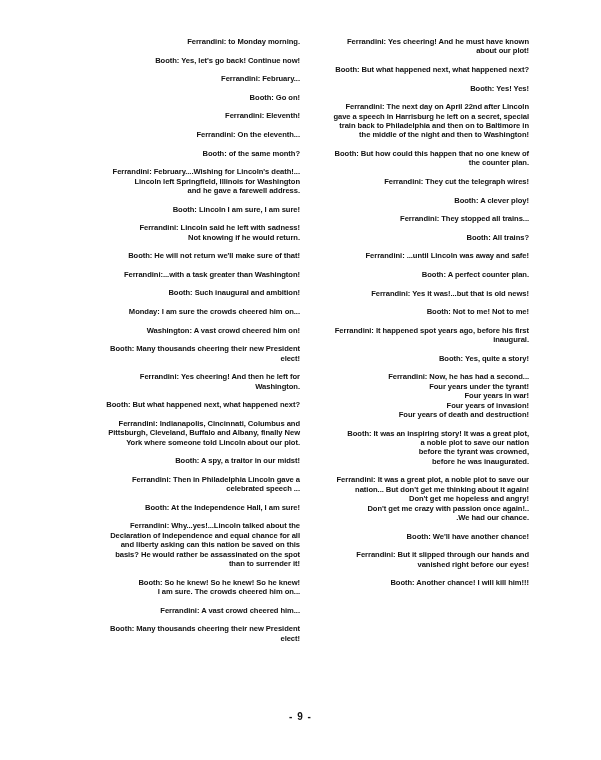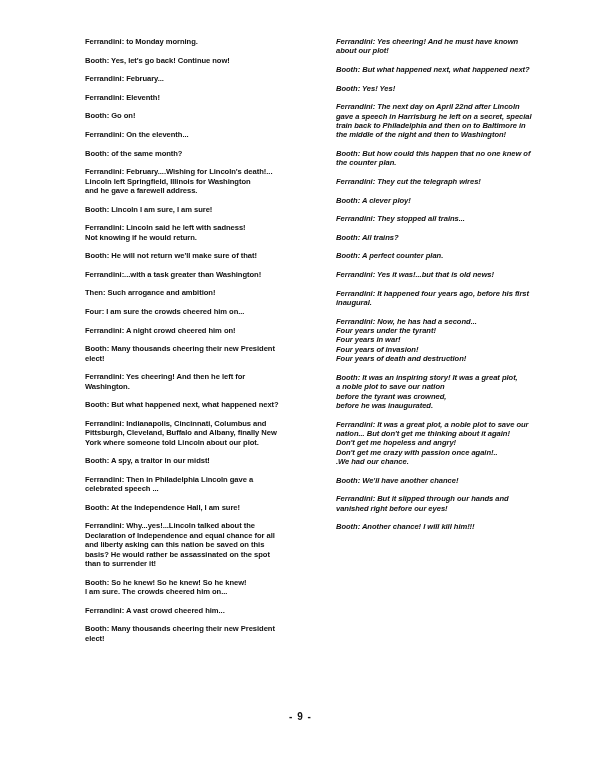--- a/index.html
+++ b/index.html
@@ -1,46 +1,46 @@
 <!DOCTYPE html>
 <html><head>
 <meta charset="utf-8">
 <style>
   html, body { margin: 0; padding: 0; background: #ffffff; }
   body { width: 601px; height: 760px; position: relative; overflow: hidden;
          font-family: "Liberation Sans", sans-serif; color: #111; }
   .col { position: absolute; top: 37px; font-size: 7.6px; line-height: 9.4px; font-weight: bold; letter-spacing: -0.05px; }
   .col.left { left: 85px; width: 215px; }
-  .col.right { left: 336px; width: 215px; font-style: italic; }
-  .para { margin: 0 0 9.2px 0; white-space: pre-line; }
+  .col.right { left: 314px; width: 215px; }
+  .para { margin: 0 0 9.2px 0; white-space: pre-line; text-align: right; }
   .pagenum { position: absolute; top: 711px; left: 0; width: 601px; text-align: center;
              font-size: 10px; font-weight: bold; letter-spacing: 1px; }
 </style>
 </head>
 <body>
 
 <div class="col left" id="leftcol">
     <p class="para">Ferrandini: to Monday morning.</p>
     <p class="para">Booth: Yes, let's go back! Continue now!</p>
     <p class="para">Ferrandini: February...</p>
+    <p class="para">Booth: Go on!</p>
     <p class="para">Ferrandini: Eleventh!</p>
-    <p class="para">Booth: Go on!</p>
     <p class="para">Ferrandini: On the eleventh...</p>
     <p class="para">Booth: of the same month?</p>
     <p class="para">Ferrandini: February....Wishing for Lincoln's death!...
 Lincoln left Springfield, Illinois for Washington
 and he gave a farewell address.</p>
     <p class="para">Booth: Lincoln I am sure, I am sure!</p>
     <p class="para">Ferrandini: Lincoln said he left with sadness!
 Not knowing if he would return.</p>
     <p class="para">Booth: He will not return we'll make sure of that!</p>
     <p class="para">Ferrandini:...with a task greater than Washington!</p>
-    <p class="para">Then: Such arrogance and ambition!</p>
-    <p class="para">Four: I am sure the crowds cheered him on...</p>
-    <p class="para">Ferrandini: A night crowd cheered him on!</p>
+    <p class="para">Booth: Such inaugural and ambition!</p>
+    <p class="para">Monday: I am sure the crowds cheered him on...</p>
+    <p class="para">Washington: A vast crowd cheered him on!</p>
     <p class="para">Booth: Many thousands cheering their new President
 elect!</p>
     <p class="para">Ferrandini: Yes cheering! And then he left for
 Washington.</p>
     <p class="para">Booth: But what happened next, what happened next?</p>
     <p class="para">Ferrandini: Indianapolis, Cincinnati, Columbus and
 Pittsburgh, Cleveland, Buffalo and Albany, finally New
 York where someone told Lincoln about our plot.</p>
     <p class="para">Booth: A spy, a traitor in our midst!</p>
     <p class="para">Ferrandini: Then in Philadelphia Lincoln gave a
@@ -65,24 +65,27 @@
     <p class="para">Ferrandini: The next day on April 22nd after Lincoln
 gave a speech in Harrisburg he left on a secret, special
 train back to Philadelphia and then on to Baltimore in
 the middle of the night and then to Washington!</p>
     <p class="para">Booth: But how could this happen that no one knew of
 the counter plan.</p>
     <p class="para">Ferrandini: They cut the telegraph wires!</p>
     <p class="para">Booth: A clever ploy!</p>
     <p class="para">Ferrandini: They stopped all trains...</p>
     <p class="para">Booth: All trains?</p>
+    <p class="para">Ferrandini: ...until Lincoln was away and safe!</p>
     <p class="para">Booth: A perfect counter plan.</p>
     <p class="para">Ferrandini: Yes it was!...but that is old news!</p>
-    <p class="para">Ferrandini: It happened four years ago, before his first
+    <p class="para">Booth: Not to me! Not to me!</p>
+    <p class="para">Ferrandini: It happened spot years ago, before his first
 inaugural.</p>
+    <p class="para">Booth: Yes, quite a story!</p>
     <p class="para">Ferrandini: Now, he has had a second...
 Four years under the tyrant!
 Four years in war!
 Four years of invasion!
 Four years of death and destruction!</p>
     <p class="para">Booth: It was an inspiring story! It was a great plot,
 a noble plot to save our nation
 before the tyrant was crowned,
 before he was inaugurated.</p>
     <p class="para">Ferrandini: It was a great plot, a noble plot to save our

